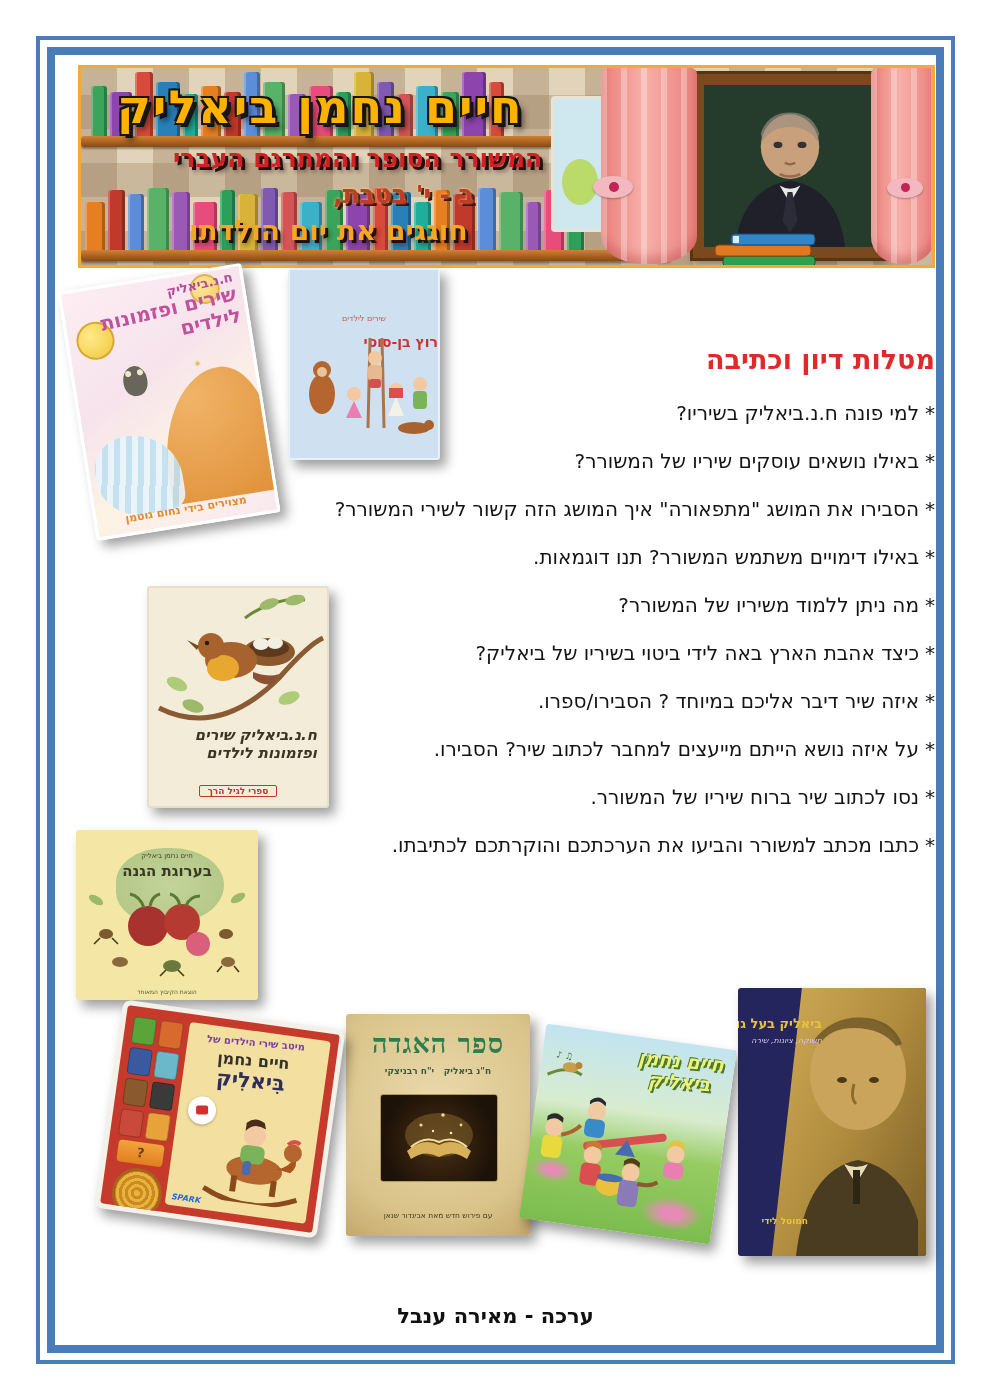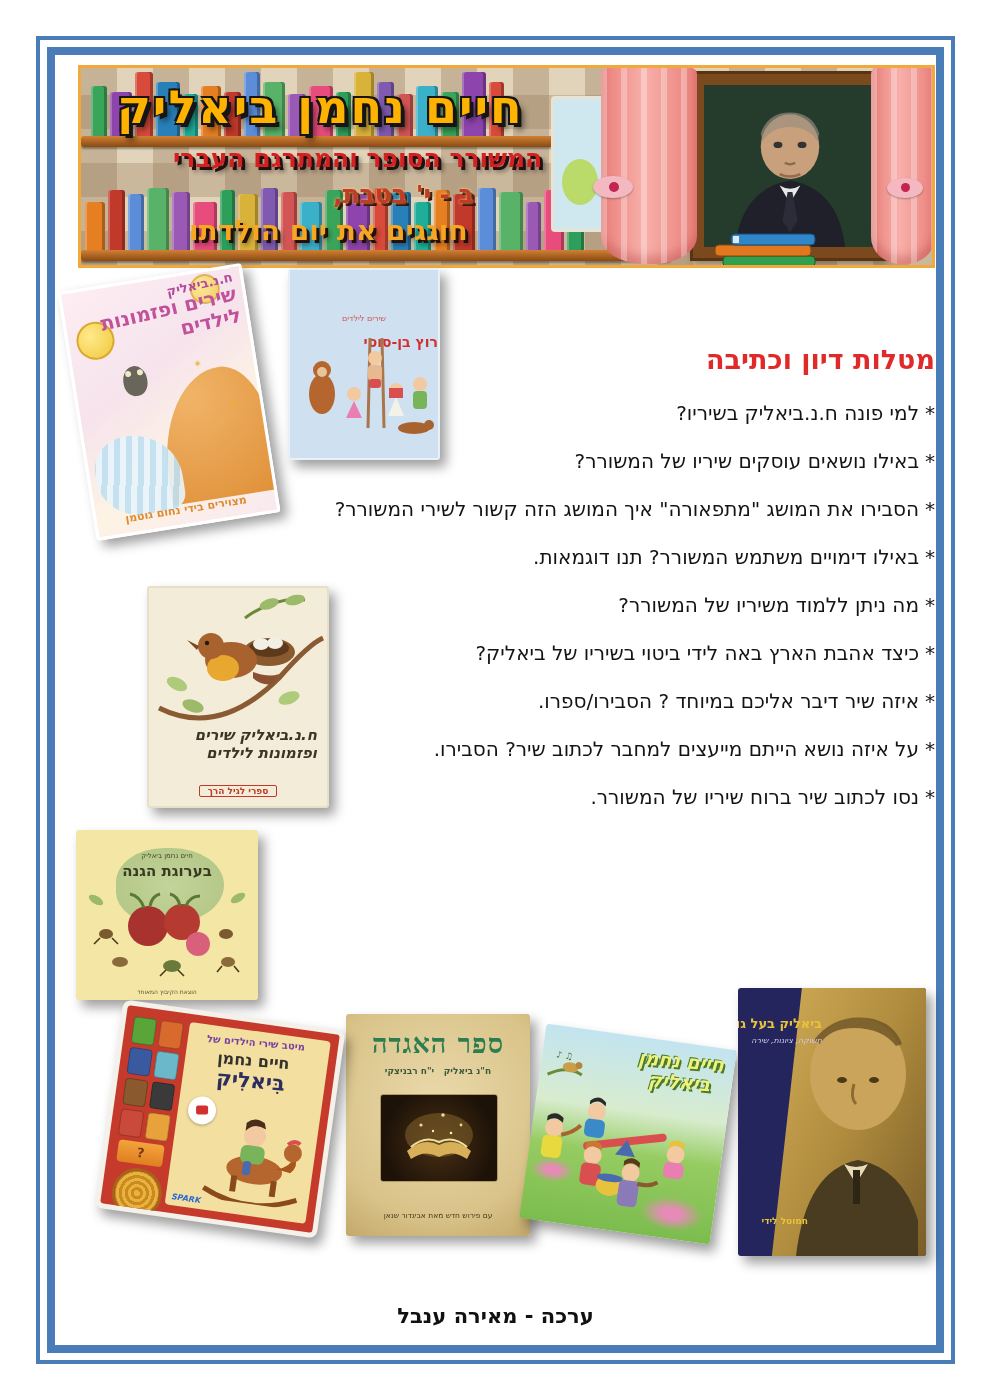--- a/index.html
+++ b/index.html
@@ -436,17 +436,18 @@
     <div class="task-list">
       <div class="task"><span class="bullet">*</span><span>למי פונה ח.נ.ביאליק בשיריו?</span></div>
       <div class="task"><span class="bullet">*</span><span>באילו נושאים עוסקים שיריו של המשורר?</span></div>
       <div class="task"><span class="bullet">*</span><span>הסבירו את המושג "מתפאורה" איך המושג הזה קשור לשירי המשורר?</span></div>
       <div class="task"><span class="bullet">*</span><span>באילו דימויים משתמש המשורר? תנו דוגמאות.</span></div>
       <div class="task"><span class="bullet">*</span><span>מה ניתן ללמוד משיריו של המשורר?</span></div>
       <div class="task"><span class="bullet">*</span><span>כיצד אהבת הארץ באה לידי ביטוי בשיריו של ביאליק?</span></div>
       <div class="task"><span class="bullet">*</span><span>איזה שיר דיבר אליכם במיוחד ? הסבירו/ספרו.</span></div>
       <div class="task"><span class="bullet">*</span><span>על איזה נושא הייתם מייעצים למחבר לכתוב שיר? הסבירו.</span></div>
       <div class="task"><span class="bullet">*</span><span>נסו לכתוב שיר ברוח שיריו של המשורר.</span></div>
+      <div class="task"><span class="bullet">*</span><span>כתבו מכתב למשורר והביעו את הערכתכם והוקרתכם לכתיבתו.</span></div>
     </div>
   </section>
 
   <footer class="a footer" dir="rtl">ערכה - מאירה ענבל</footer>
 </div>
 
 </body></html>

